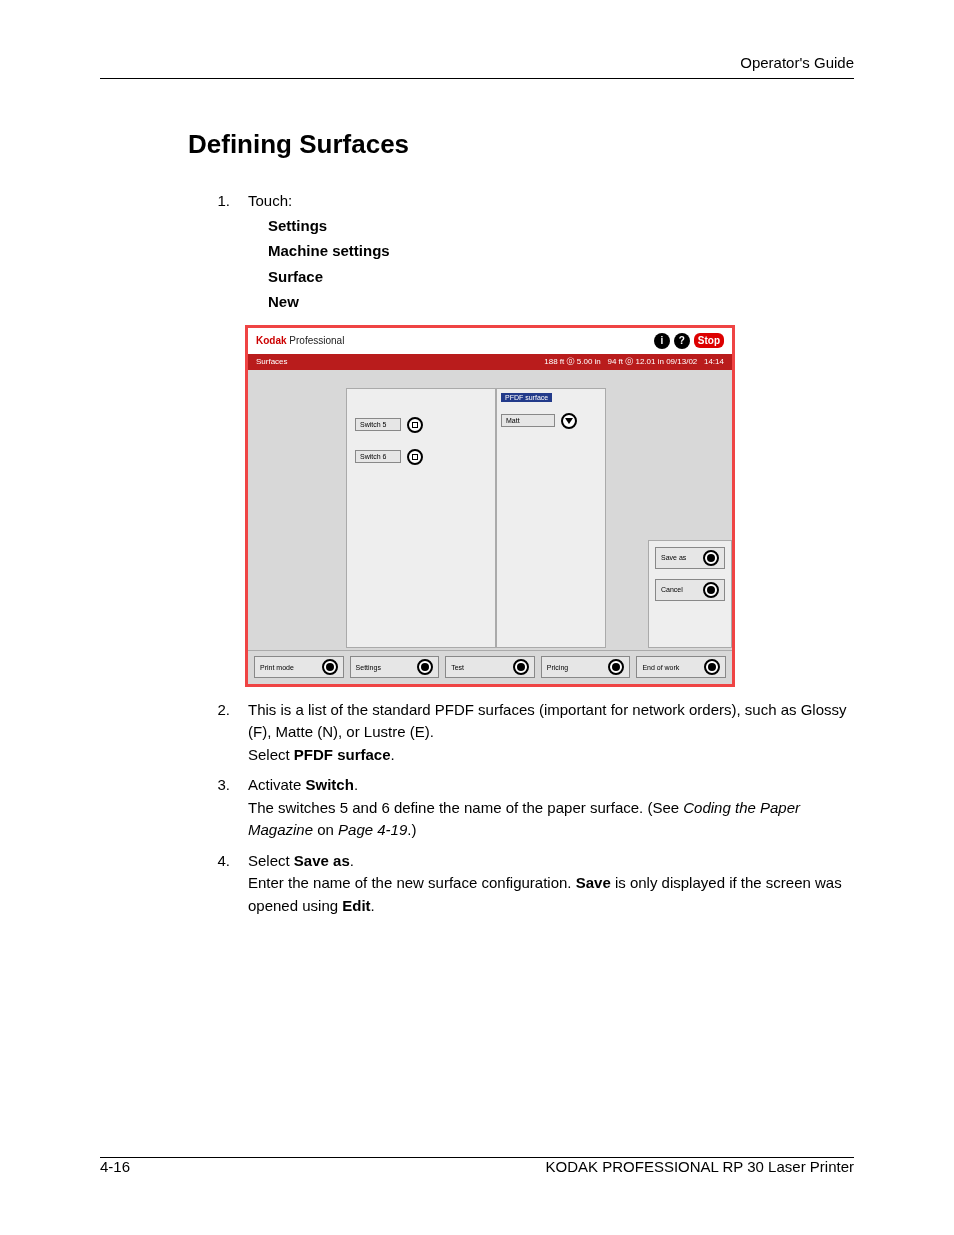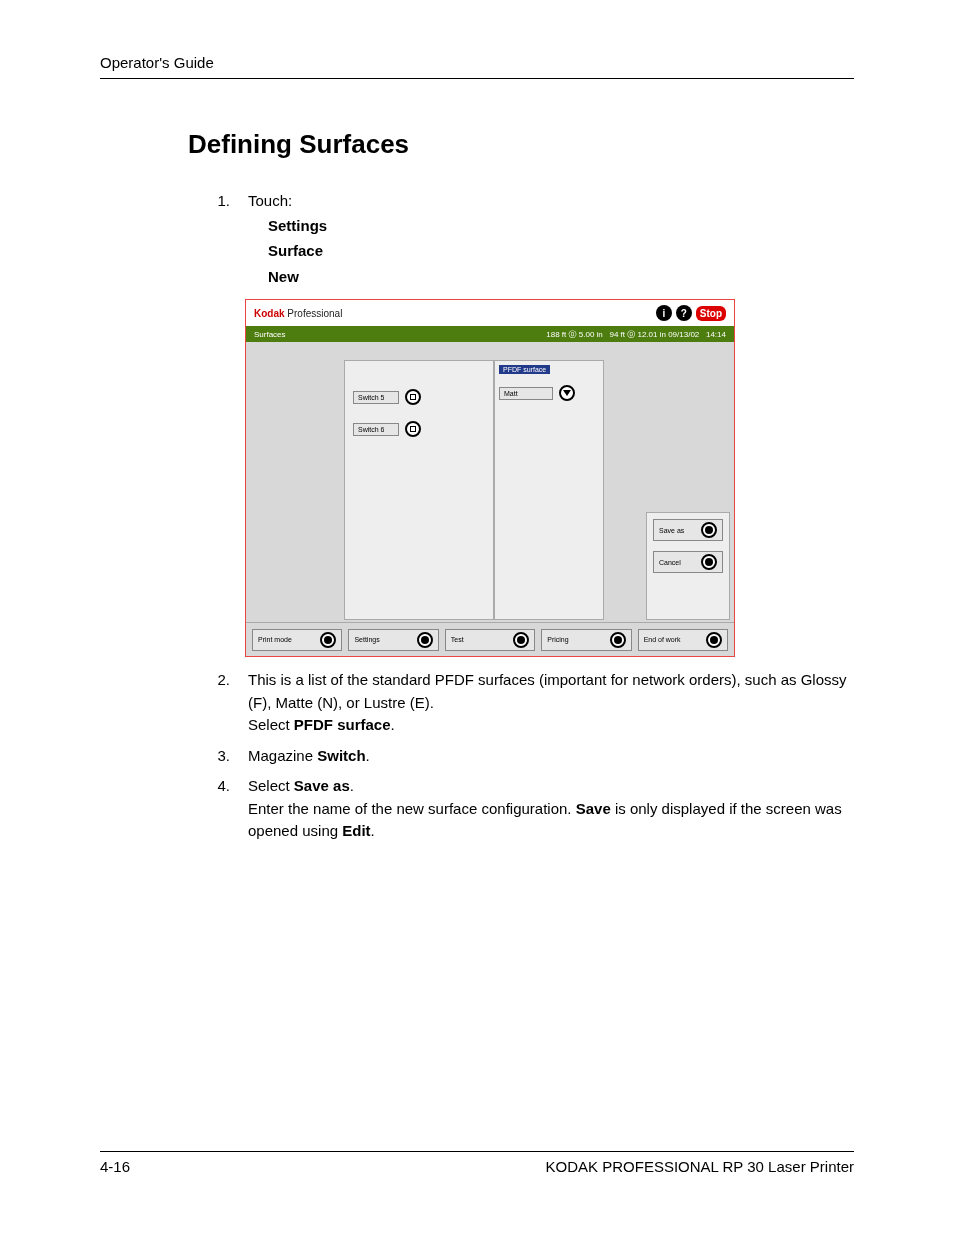--- a/index.html
+++ b/index.html
@@ -1,72 +1,73 @@
 <!DOCTYPE html>
 <html><head>
 <meta charset="utf-8">
 <style>
   * { box-sizing: border-box; margin: 0; padding: 0; }
   html, body { width: 954px; height: 1235px; background: #fff; font-family: Arial, Helvetica, sans-serif; color: #000; }
   .page { position: relative; width: 954px; height: 1235px; padding: 54px 100px 40px 100px; }
-  .header-line { border-bottom: 1px solid #000; padding-bottom: 6px; margin-bottom: 50px; }
+  .header-line { border-bottom: 1px solid #000; padding-bottom: 6px; margin-bottom: 50px; text-align: right; }
   .header-text { font-size: 15px; }
   .title { font-size: 26px; font-weight: bold; margin-left: 88px; margin-bottom: 30px; }
   .steps { margin-left: 110px; font-size: 15px; line-height: 1.5; }
   .step { display: flex; gap: 18px; margin-bottom: 8px; }
   .step-num { min-width: 20px; text-align: right; }
   .step-body { flex: 1; }
   .touch-list { margin-left: 20px; font-weight: bold; line-height: 1.7; }
   .bold { font-weight: bold; }
   .italic { font-style: italic; }
 
   
   .shot-wrap { margin: 10px 0 12px 145px; }
-  .shot { width: 490px; border: 1px solid #ef4444; background: #fff; font-size: 8px; color: #000; }
+  .shot { width: 490px; border: 3px solid #ef4444; background: #fff; font-size: 8px; color: #000; }
   .shot-top { display:flex; align-items:center; justify-content:space-between; padding: 4px 8px; height: 26px; }
   .brand-kodak { color: #c00; font-weight: bold; font-size: 10px; }
   .brand-pro { color: #222; font-weight: normal; font-size: 10px; }
   .top-icons { display:flex; align-items:center; gap: 4px; }
   .ico-circle { width: 16px; height: 16px; border-radius: 50%; background:#000; color:#fff; display:flex; align-items:center; justify-content:center; font-weight:bold; font-size:10px; }
   .stop-btn { background:#d00; color:#fff; font-size:10px; padding:2px 4px; border-radius:6px; font-weight:bold; }
-  .shot-titlebar { background:#4d7c0f; color:#fff; height:16px; display:flex; align-items:center; justify-content:space-between; padding: 0 8px; font-size:8px; }
+  .shot-titlebar { background:#b91c1c; color:#fff; height:16px; display:flex; align-items:center; justify-content:space-between; padding: 0 8px; font-size:8px; }
   .shot-body { position:relative; height: 280px; background:#d8d8d8; }
   .panel { position:absolute; background:#eee; border:1px solid #aaa; }
   .panel.left { left:98px; top:18px; width:150px; height:260px; }
   .panel.mid  { left:248px; top:18px; width:110px; height:260px; }
   .panel.right { left:400px; top:170px; width:84px; height:108px; }
   .ctrl { position:absolute; display:flex; align-items:center; gap:6px; }
   .ctrl-label { background:#e6e6e6; border:1px solid #888; padding: 2px 4px; font-size:7px; min-width:46px; }
   .hdr-label { position:absolute; background:#223a8a; color:#fff; font-size:7px; padding:1px 4px; }
   .btn-circ { width:16px; height:16px; border:2px solid #000; border-radius:50%; display:flex; align-items:center; justify-content:center; background:#fff; }
   .btn-circ .sq { width:6px; height:6px; border:1.5px solid #000; }
   .btn-circ .tri { width:0; height:0; border-left:4px solid transparent; border-right:4px solid transparent; border-top:6px solid #000; }
   .btn-circ .dot { width:8px; height:8px; border-radius:50%; background:#000; }
   .shot-footer { height: 34px; background:#d8d8d8; display:flex; align-items:center; padding: 0 6px; gap: 6px; border-top:1px solid #aaa; }
   .fbtn { flex:1; display:flex; align-items:center; justify-content:space-between; background:#e6e6e6; border:1px solid #888; padding: 3px 5px; font-size:7px; height:22px; }
   .sidebtn { display:flex; align-items:center; justify-content:space-between; border:1px solid #888; background:#e6e6e6; padding:3px 5px; height:22px; margin-bottom:10px; font-size:7px; }
 
-  .footer { position:absolute; bottom: 60px; left:100px; right:100px; border-top:1px solid #000; padding-top:6px; display:flex; justify-content:space-between; font-size:15px; }
+  .footer { position:absolute; bottom: 60px; left:100px; right:100px; border-top:1px solid #000; padding-top:0; display:flex; justify-content:space-between; font-size:15px; }
 </style>
 </head>
 <body>
 
 <div class="page">
   <div class="header-line"><span class="header-text">Operator's Guide</span></div>
 
   <h1 class="title">Defining Surfaces</h1>
 
   <div class="steps">
 
     <div class="step">
       <div class="step-num">1.</div>
       <div class="step-body">
         <div>Touch:</div>
         <div class="touch-list">
           <div>Settings</div>
+          <div>Machine settings</div>
           <div>Surface</div>
           <div>New</div>
         </div>
       </div>
     </div>
   </div>
 
   <div class="shot-wrap">
     <div class="shot">
       <div class="shot-top">
@@ -169,21 +170,22 @@
       <div class="step-num">2.</div>
       <div class="step-body">
         <div>This is a list of the standard PFDF surfaces (important for network orders), such as Glossy (F), Matte (N), or Lustre (E).</div>
         <div><span>Select </span><span class="bold">PFDF surface</span><span>.</span></div>
       </div>
     </div>
 
     <div class="step">
       <div class="step-num">3.</div>
       <div class="step-body">
-        <div><span>Magazine </span><span class="bold">Switch</span><span>.</span></div>
+        <div><span>Activate </span><span class="bold">Switch</span><span>.</span></div>
+        <div><span>The switches 5 and 6 define the name of the paper surface. (See </span><span class="italic">Coding the Paper Magazine</span><span> on </span><span class="italic">Page 4-19</span><span>.)</span></div>
       </div>
     </div>
 
     <div class="step">
       <div class="step-num">4.</div>
       <div class="step-body">
         <div><span>Select </span><span class="bold">Save as</span><span>.</span></div>
         <div><span>Enter the name of the new surface configuration. </span><span class="bold">Save</span><span> is only displayed if the screen was opened using </span><span class="bold">Edit</span><span>.</span></div>
       </div>
     </div>

